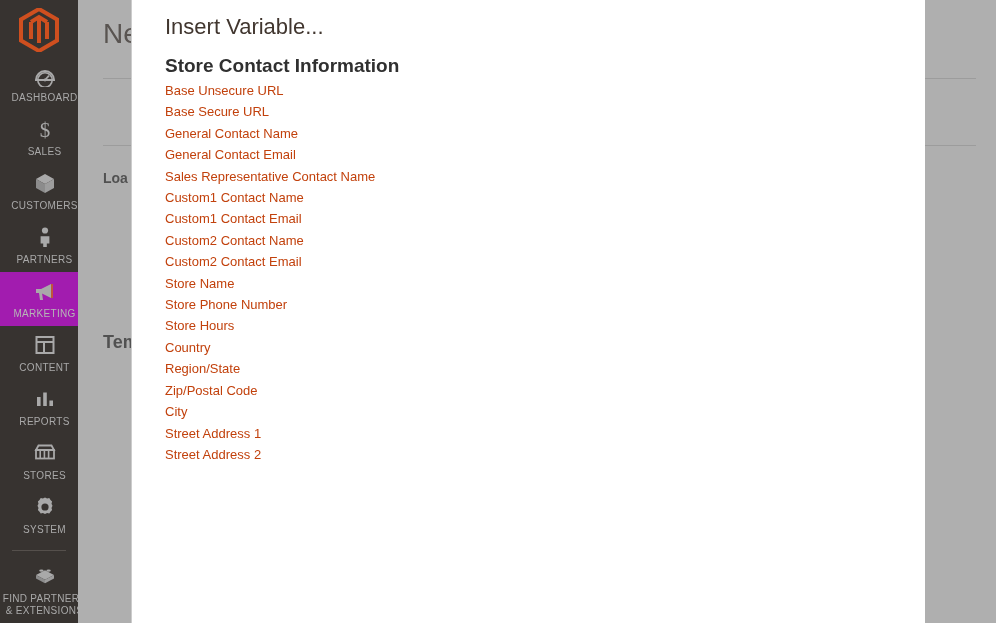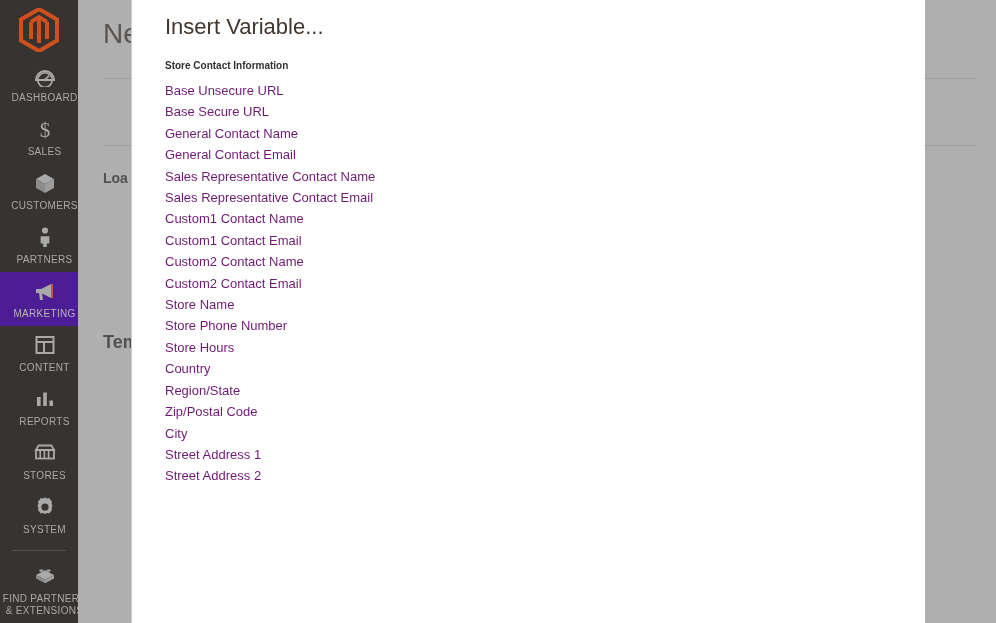--- a/index.html
+++ b/index.html
@@ -116,21 +116,21 @@
   .nav-item {
     display: block;
     width: 87px;
     padding: 7px 0 6px 2px;
     text-align: center;
     text-decoration: none;
     cursor: pointer;
     border: 0;
     background: transparent;
   }
-  .nav-item.active { background: #4c1d95; }
+  .nav-item.active { background: #a21caf; }
 
   .nav-icon {
     display: block;
     height: 26px;
     line-height: 26px;
     margin: 0 auto 3px auto;
   }
   .nav-icon svg { display: block; margin: 0 auto; }
 
   .nav-label {
@@ -174,40 +174,40 @@
     font-weight: 400;
     line-height: 30px;
     margin: 0;
   }
 
   .modal-body {
     padding: 16px 0 0 33px;
   }
 
   .var-group-title {
-    font-size: 10px;
+    font-size: 19px;
     font-weight: 700;
     color: #303030;
     margin: 0 0 6px 0;
     line-height: 16px;
   }
 
   .var-list {
     list-style: none;
     margin: 0;
     padding: 0 0 0 0;
   }
 
   .var-item { margin: 0; padding: 0; }
 
   .var-link {
     display: inline-block;
     font-size: 13px;
     line-height: 21.4px;
-    color: #701a75;
+    color: #c2410c;
     text-decoration: none;
     cursor: pointer;
   }
 </style>
 </head>
 <body>
 
 <div id="app">
 
   <div class="bg-page">
@@ -378,21 +378,20 @@
       <h1 class="modal-title">Insert Variable...</h1>
     </div>
     <div class="modal-body">
       <div class="var-group-title">Store Contact Information</div>
       <ul class="var-list" id="var-list">
           <li class="var-item"><a class="var-link" href="#">Base Unsecure URL</a></li>
           <li class="var-item"><a class="var-link" href="#">Base Secure URL</a></li>
           <li class="var-item"><a class="var-link" href="#">General Contact Name</a></li>
           <li class="var-item"><a class="var-link" href="#">General Contact Email</a></li>
           <li class="var-item"><a class="var-link" href="#">Sales Representative Contact Name</a></li>
-          <li class="var-item"><a class="var-link" href="#">Sales Representative Contact Email</a></li>
           <li class="var-item"><a class="var-link" href="#">Custom1 Contact Name</a></li>
           <li class="var-item"><a class="var-link" href="#">Custom1 Contact Email</a></li>
           <li class="var-item"><a class="var-link" href="#">Custom2 Contact Name</a></li>
           <li class="var-item"><a class="var-link" href="#">Custom2 Contact Email</a></li>
           <li class="var-item"><a class="var-link" href="#">Store Name</a></li>
           <li class="var-item"><a class="var-link" href="#">Store Phone Number</a></li>
           <li class="var-item"><a class="var-link" href="#">Store Hours</a></li>
           <li class="var-item"><a class="var-link" href="#">Country</a></li>
           <li class="var-item"><a class="var-link" href="#">Region/State</a></li>
           <li class="var-item"><a class="var-link" href="#">Zip/Postal Code</a></li>

